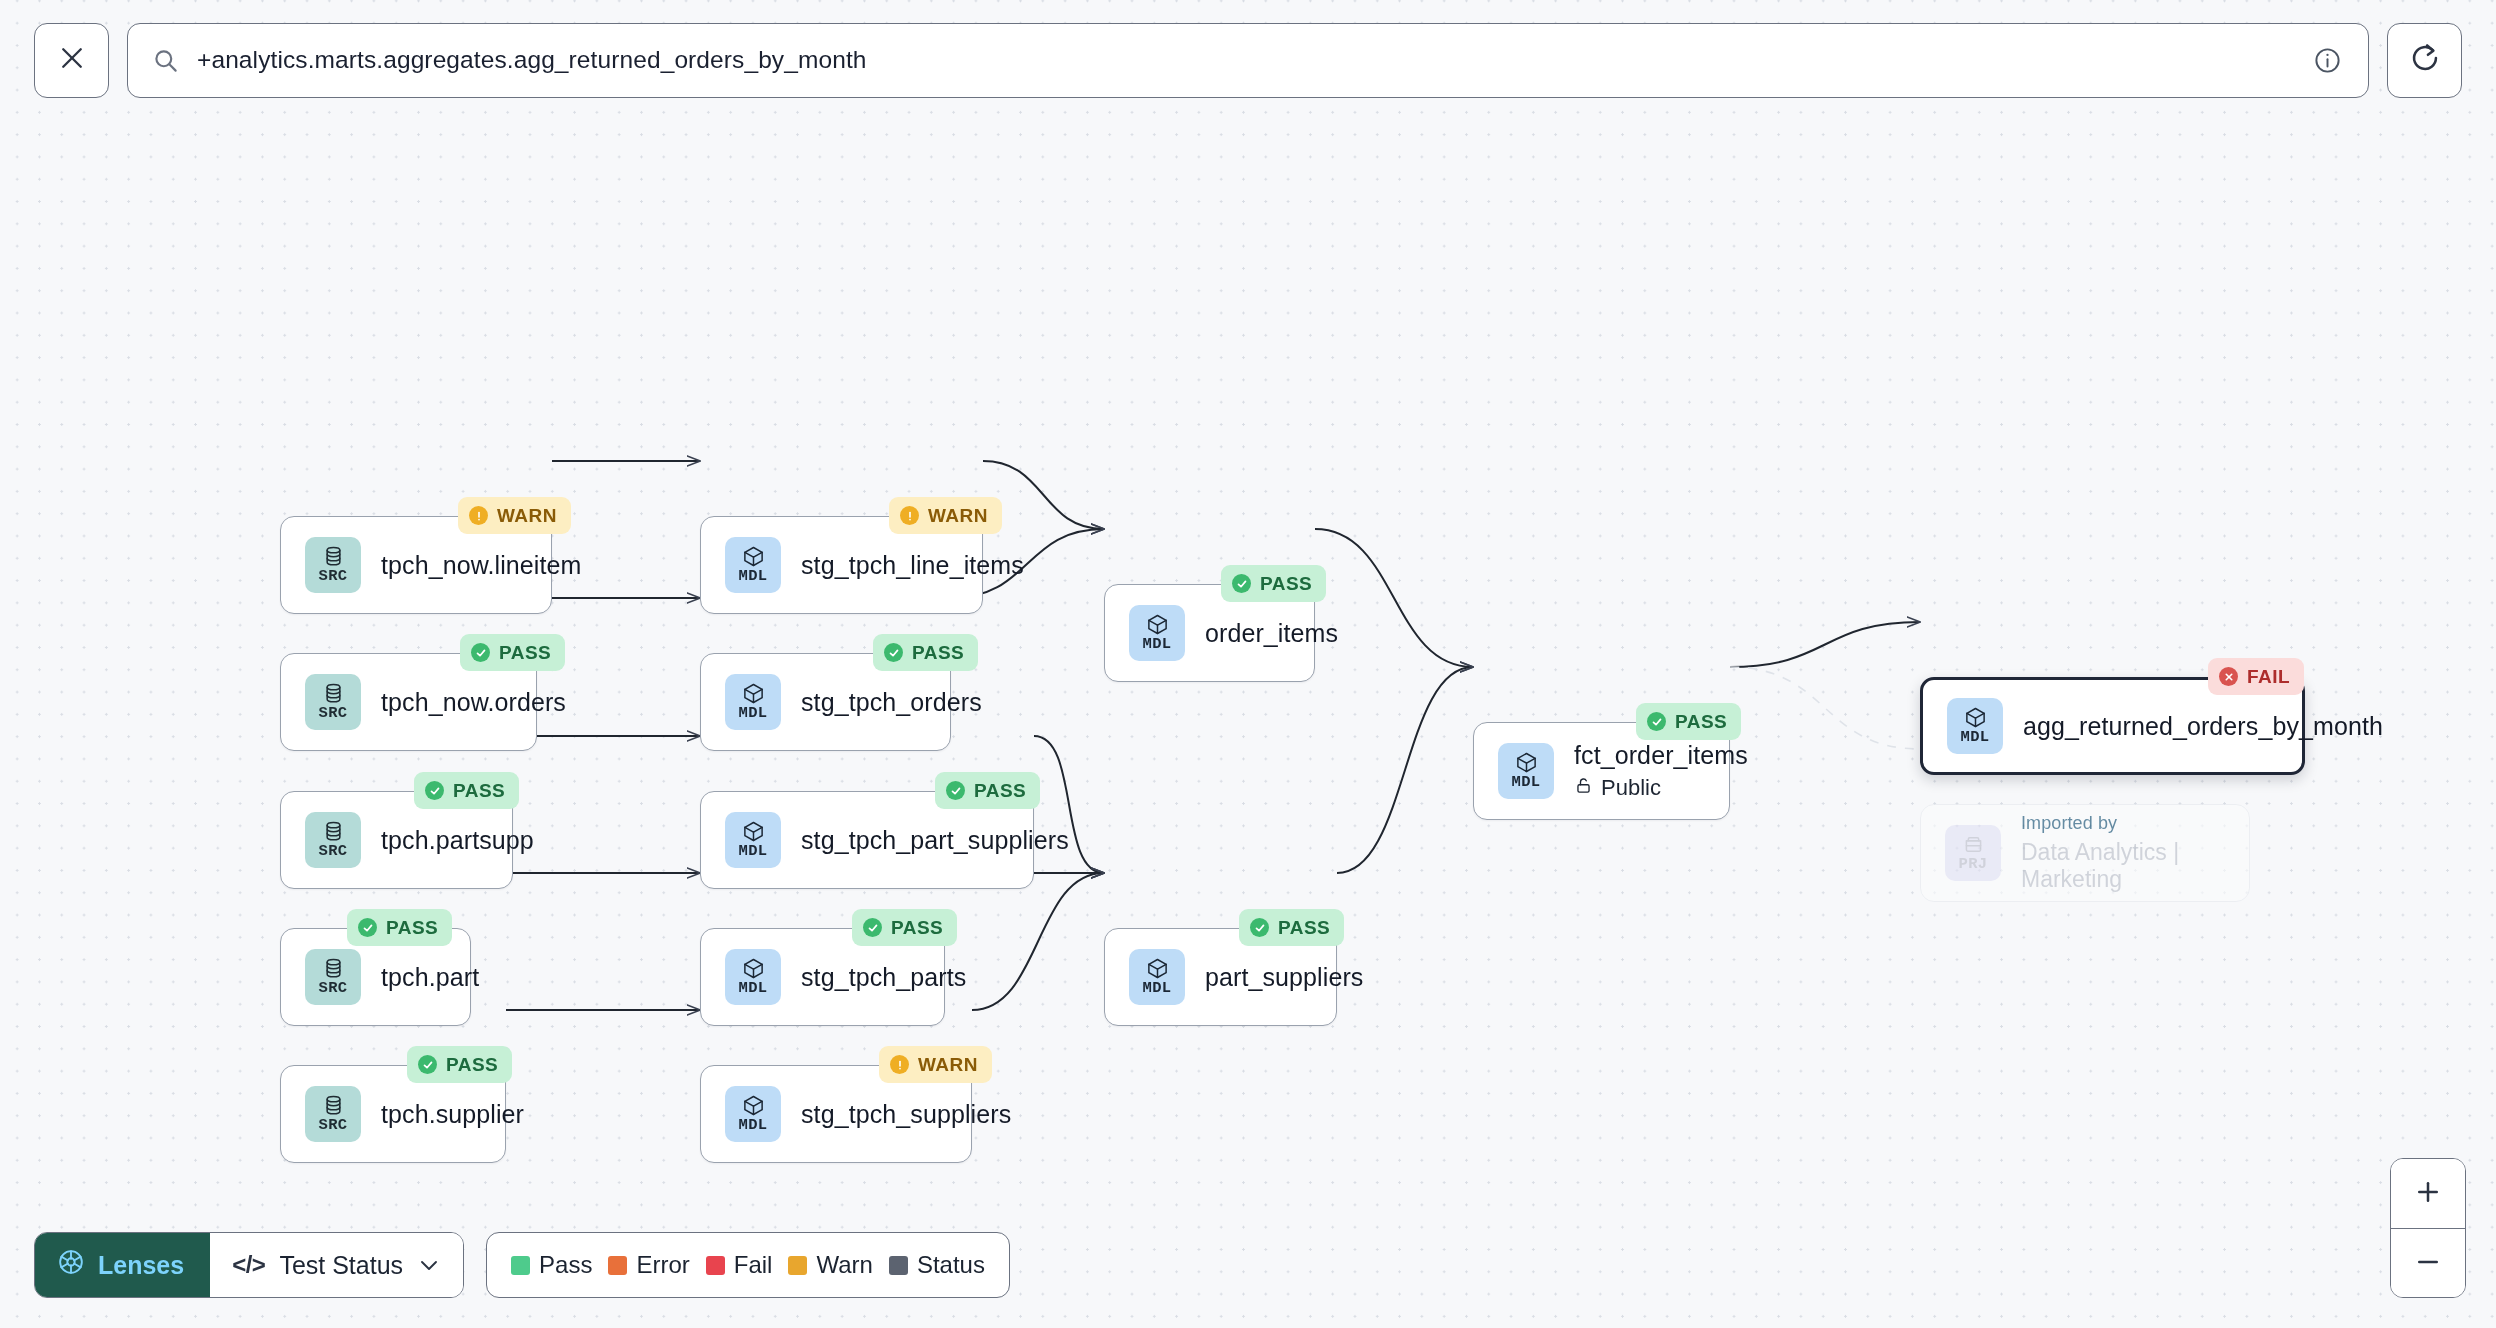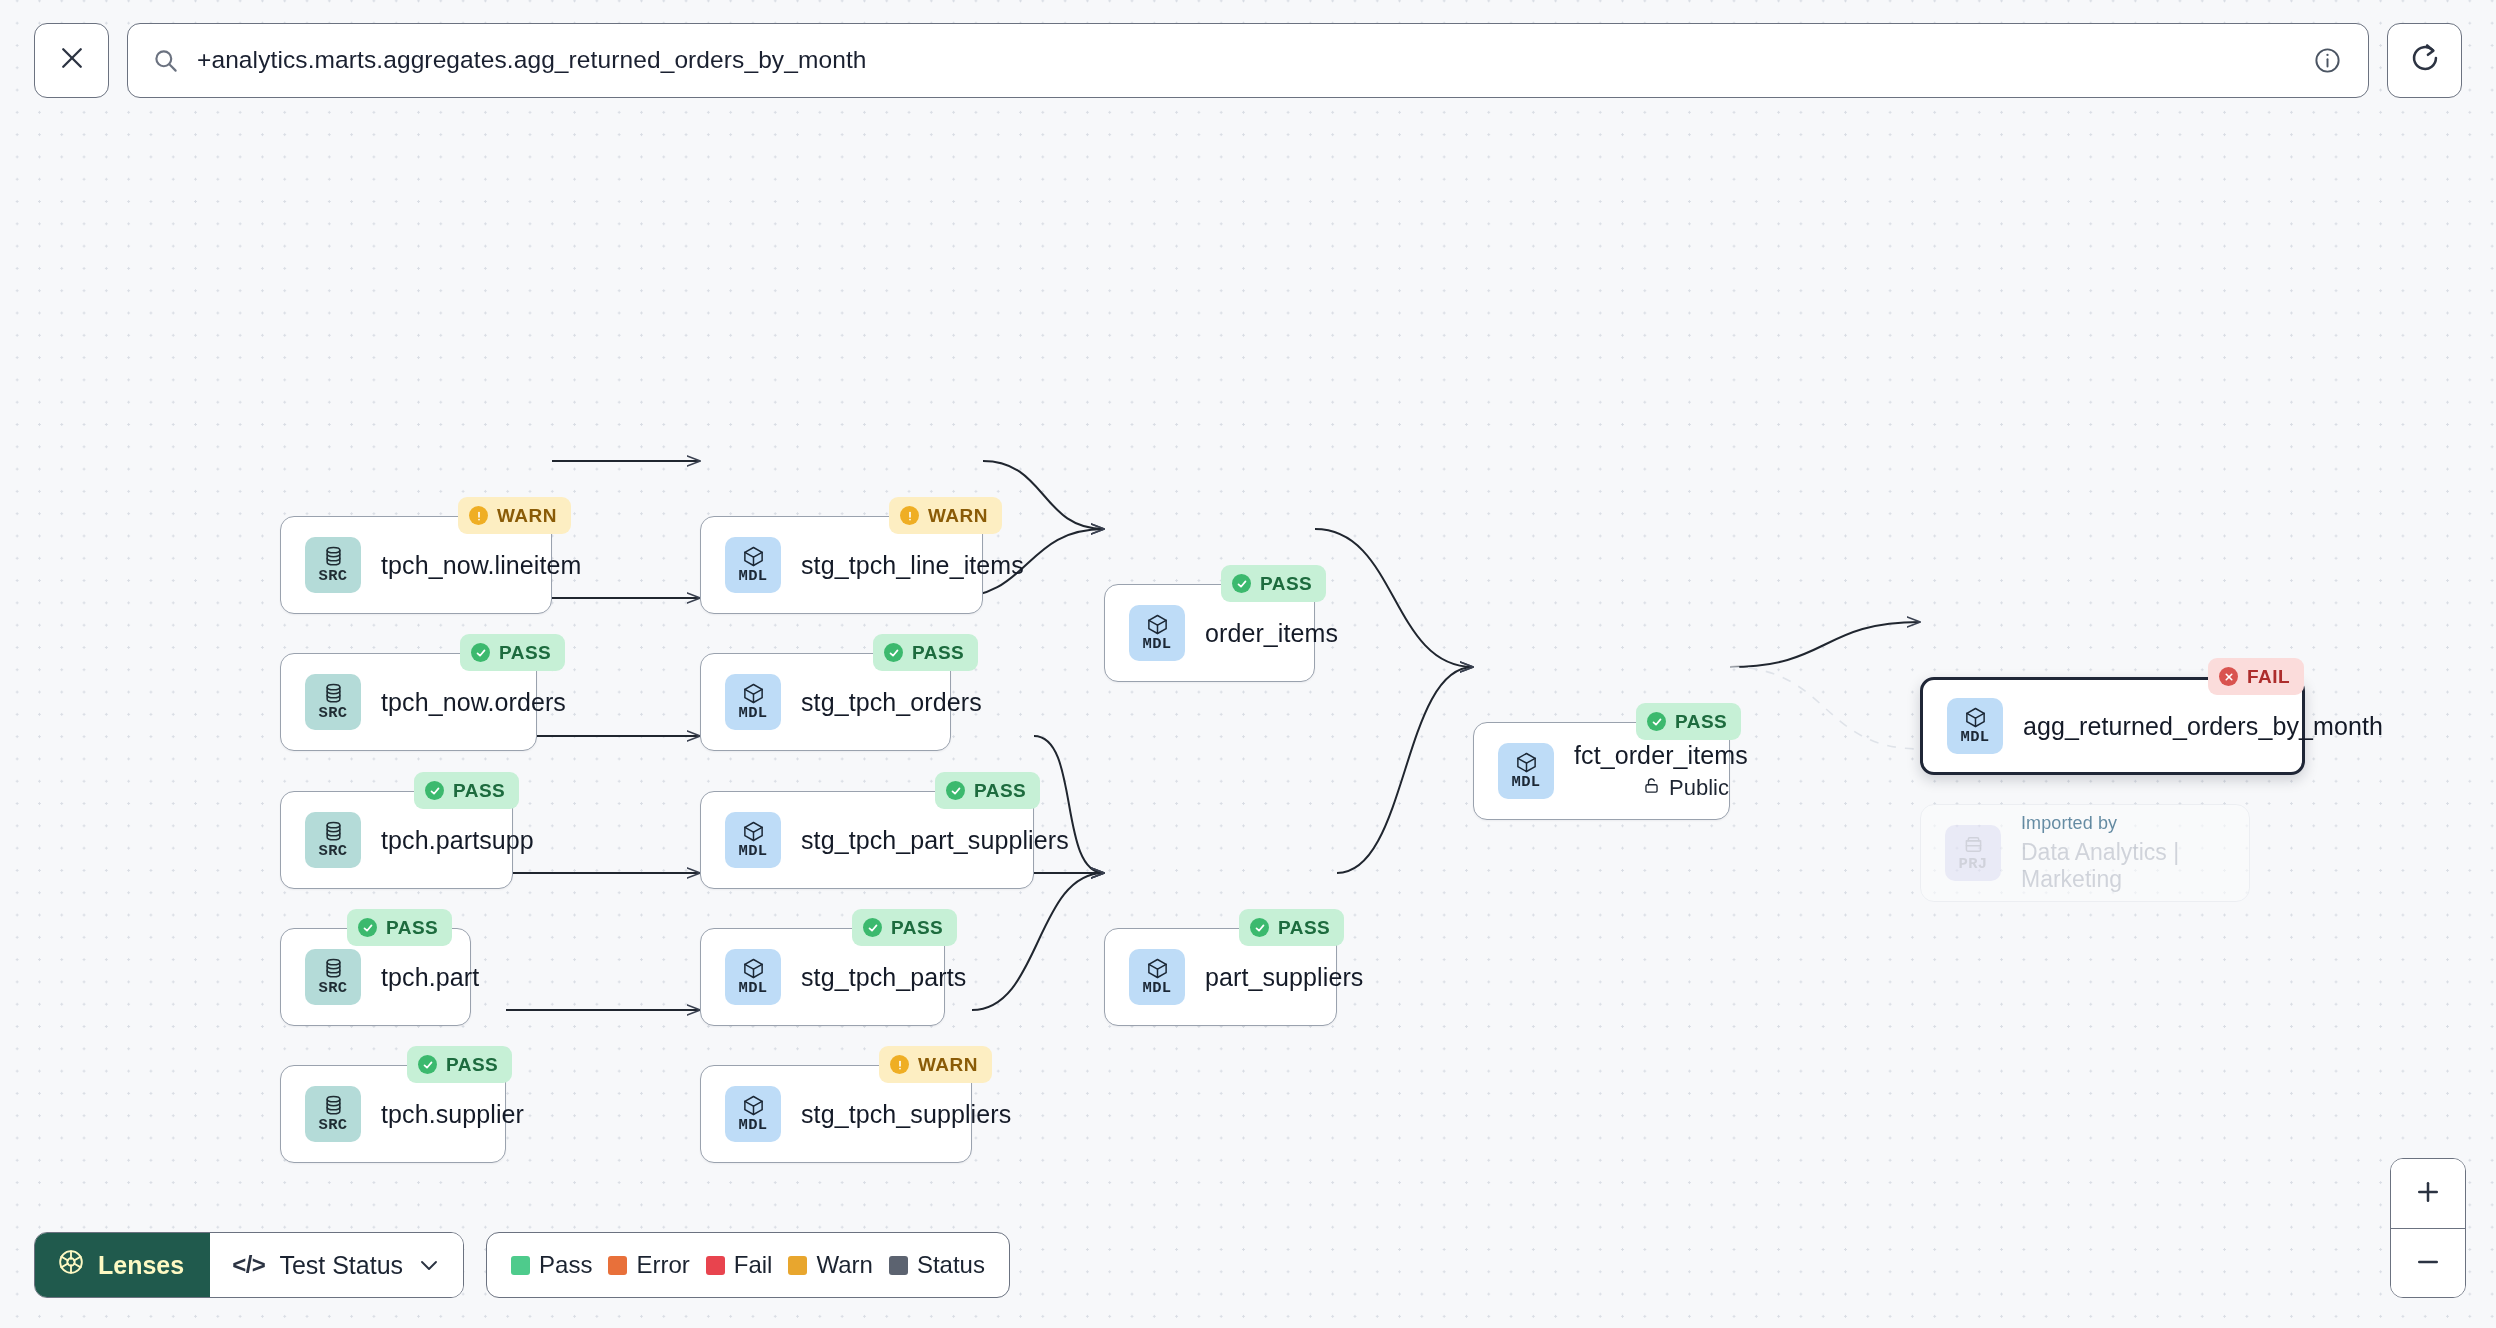--- a/index.html
+++ b/index.html
@@ -99,21 +99,21 @@
     font-family: Liberation Mono, monospace;
   }
   .nicon.src { background: #b4dbd8; color: #1f2c33; }
   .nicon.mdl { background: #bedcf7; color: #1b2735; }
   .nicon.prj { background: #e2e2f4; color: #b9bcc9; }
   .nicon svg { width: 23px; height: 23px; display:block; }
   .nicon .tag { font-size: 15.5px; font-weight: 600; line-height: 1; letter-spacing: .3px; }
   .nbody { display: flex; flex-direction: column; justify-content: center; gap: 5px; min-width: 0; }
   .ntitle { font-size: 25px; color: #141a27; white-space: nowrap; letter-spacing: .1px; }
   .node.ghost .ntitle { color: #0c4a6e; font-size: 18px; }
-  .nsub { display: flex; align-items: center; gap: 8px; font-size: 22px; color: #1d2532; justify-content: flex-end; }
+  .nsub { display: flex; align-items: center; gap: 8px; font-size: 22px; color: #1d2532; }
   .nsub svg { width: 19px; height: 19px; }
   .node.ghost .nsub { color: #b9bec8; font-size: 23px; }
 
   .badge {
     position: absolute;
     display: flex; align-items: center; gap: 9px;
     height: 37px;
     padding: 0 14px 0 11px;
     border-radius: 9px;
     font-size: 19px;
@@ -143,21 +143,21 @@
   .lens-group {
     display: flex; align-items: stretch;
     height: 66px;
     border-radius: 13px;
     border: 1.6px solid #6b7280;
     overflow: hidden;
     background: #fff;
   }
   .lens-btn {
     background: #205a4d;
-    color: #fef9c3;
+    color: #7dd3fc;
     display: flex; align-items: center; gap: 13px;
     padding: 0 26px 0 22px;
     font-size: 25px; font-weight: 600;
   }
   .lens-btn svg { width: 28px; height: 28px; }
   .status-btn {
     background: #ffffff;
     color: #1c2432;
     display: flex; align-items: center; gap: 14px;
     padding: 0 22px;

